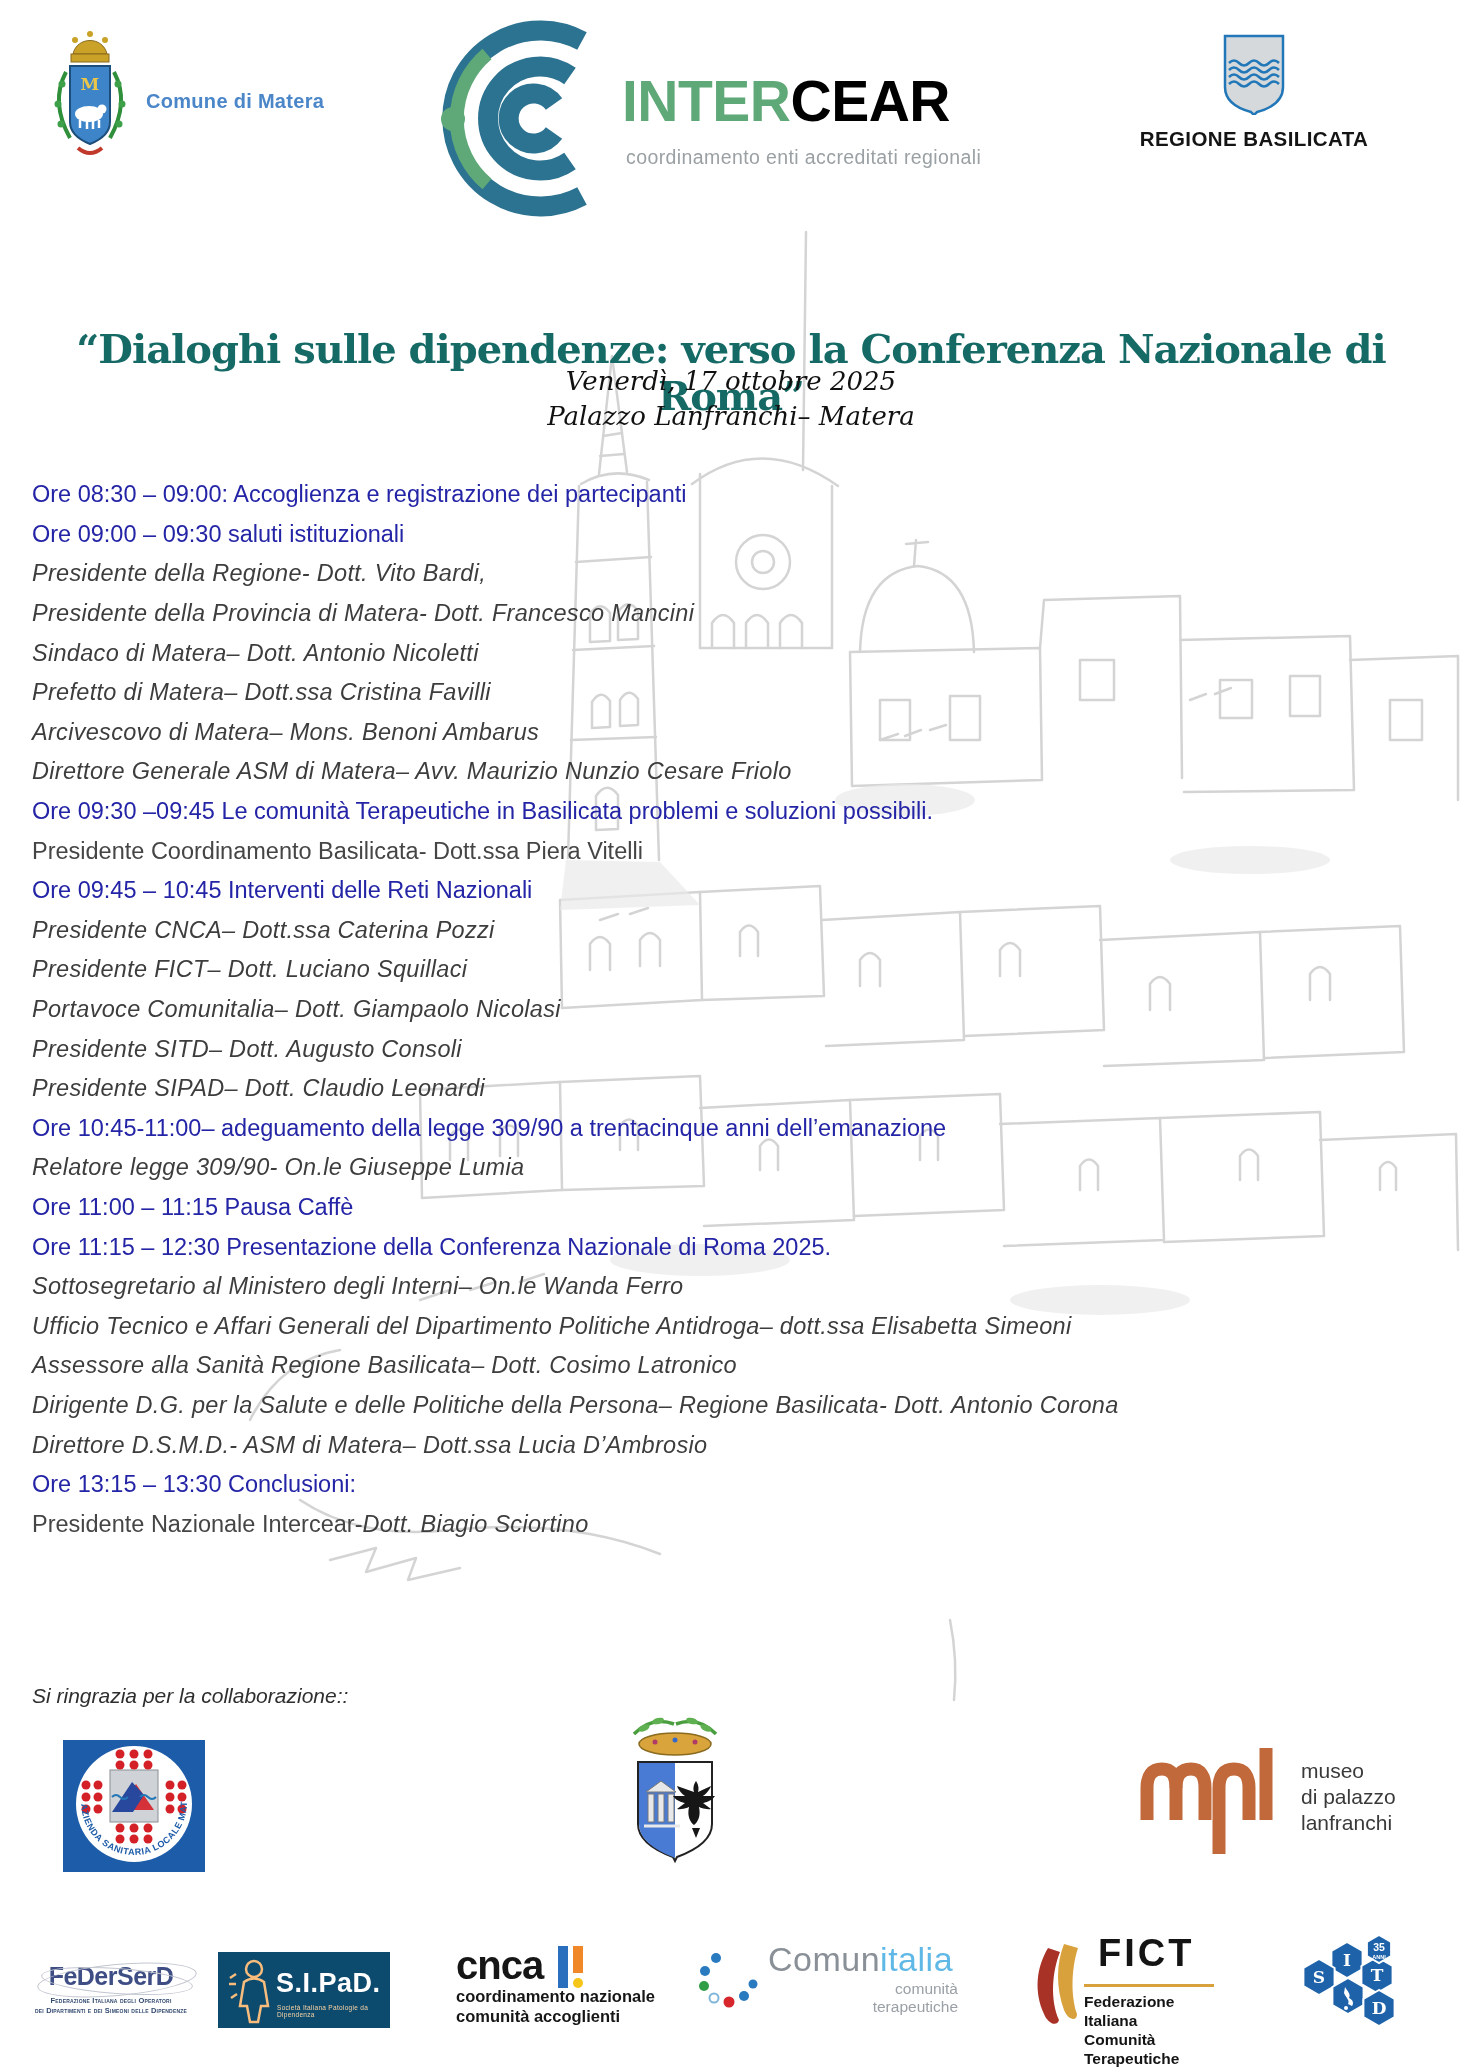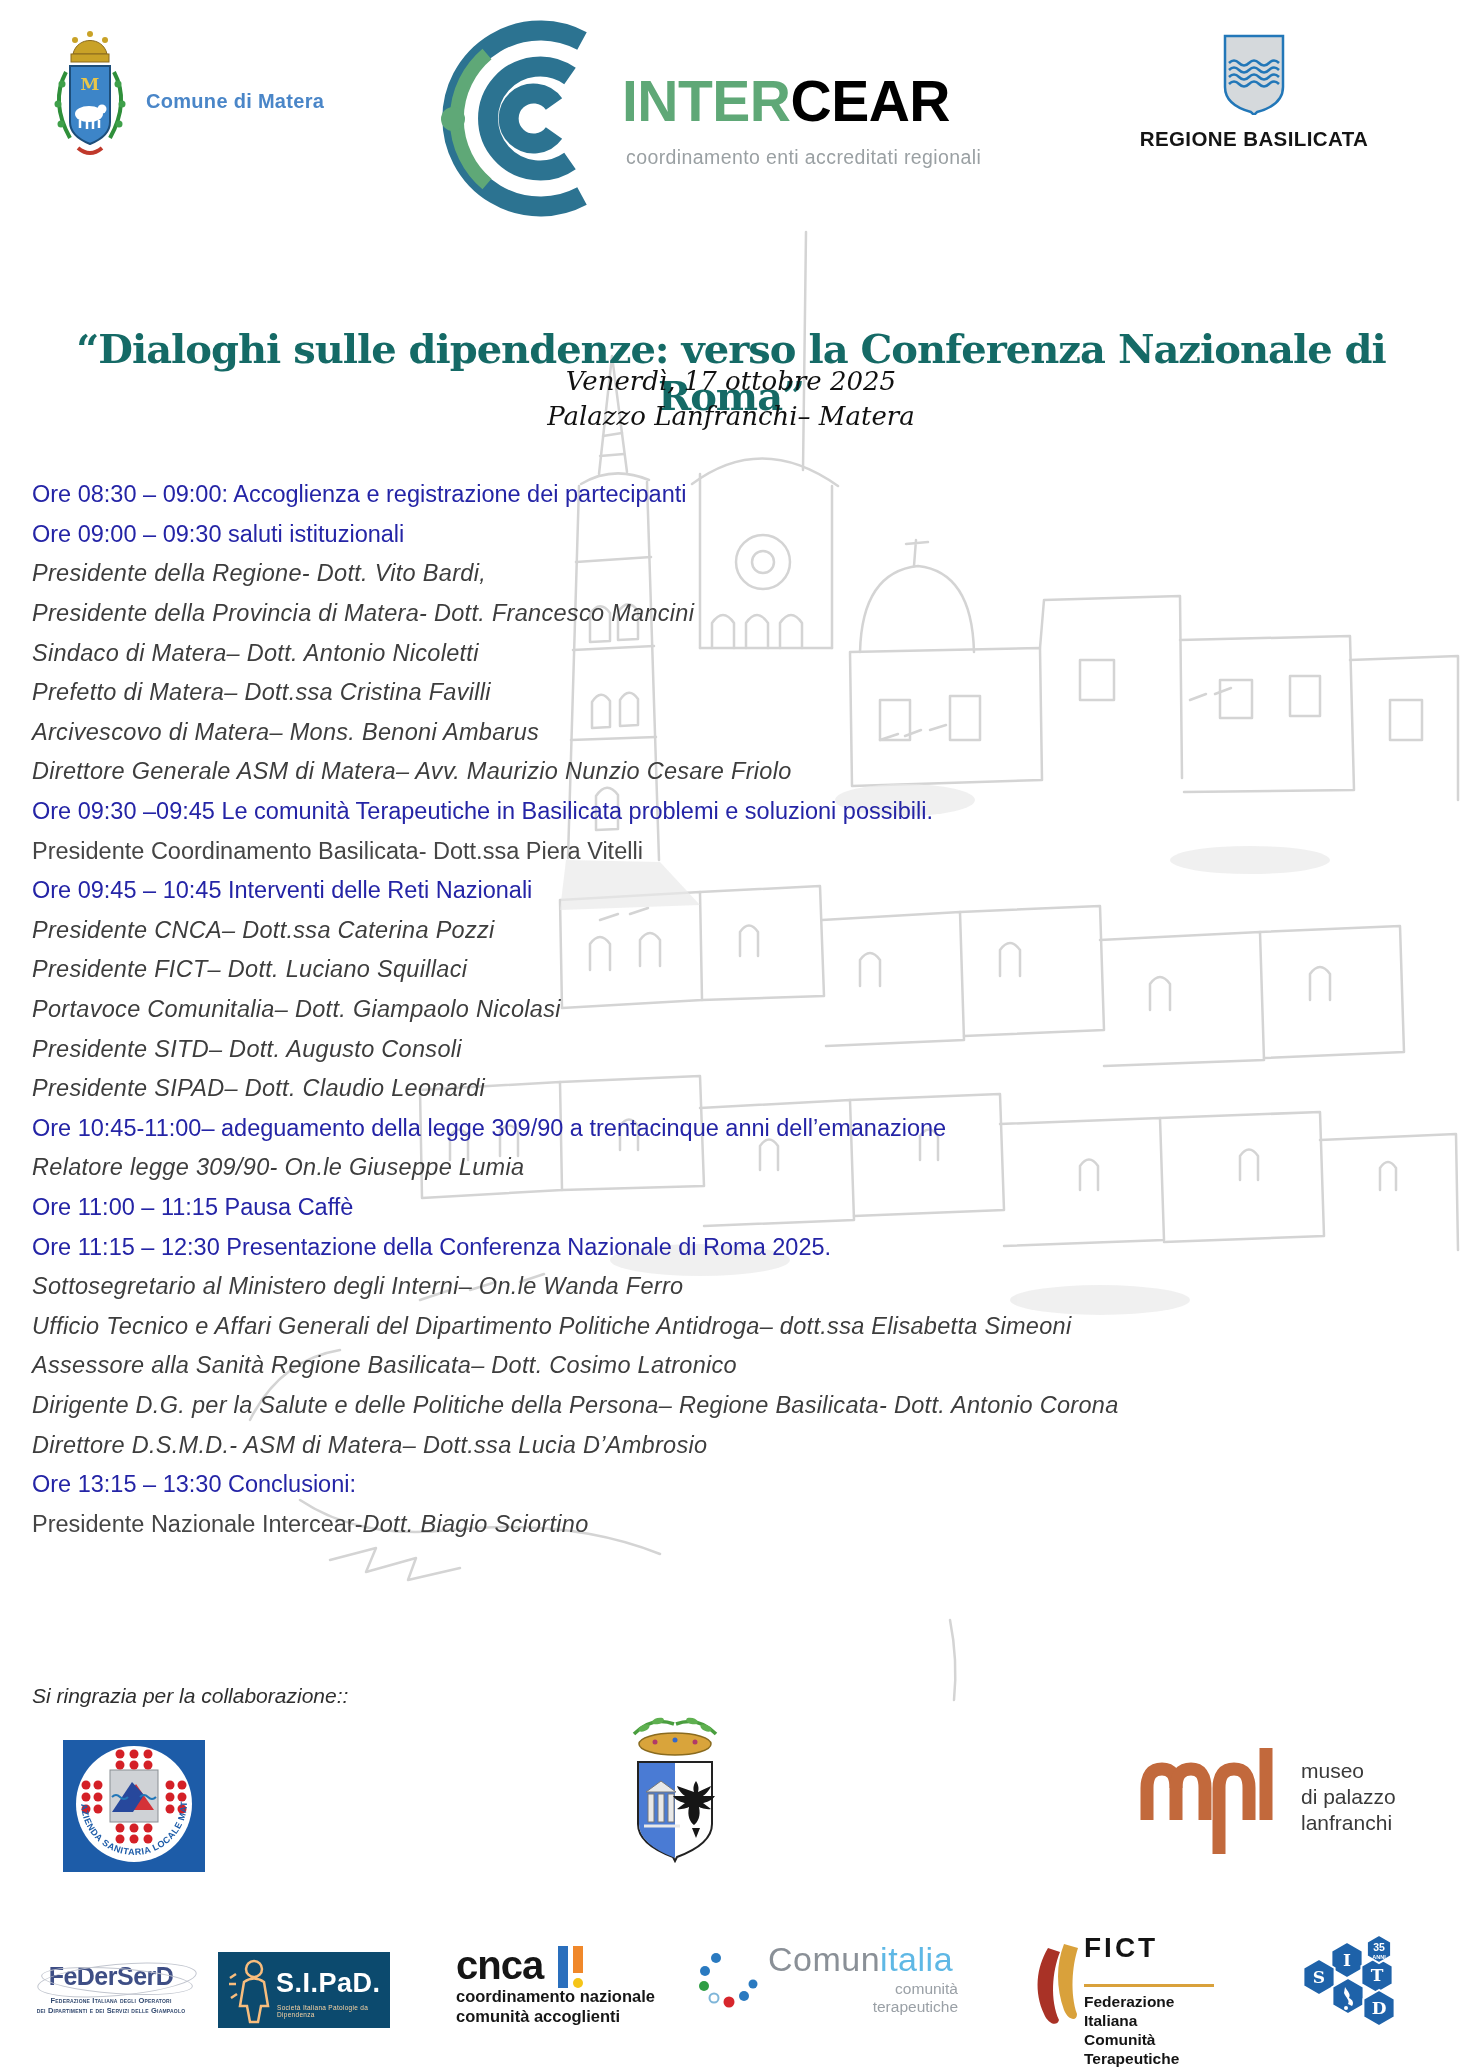--- a/index.html
+++ b/index.html
@@ -60,21 +60,21 @@
   .cnca-b2{left:117px;top:2px;height:27px;background:#f0882a;}
   .cnca-dot{position:absolute;left:117px;top:34px;width:10px;height:10px;border-radius:50%;background:#f5c518;}
   .cnca-sub{font-size:16.5px;font-weight:bold;line-height:20px;color:#161616;}
 
   .comunitalia{left:698px;top:1946px;width:270px;height:70px;}
   .comu-word{position:absolute;left:70px;top:-6px;font-size:34px;letter-spacing:.5px;}
   .comu-word .gray{color:#8a9097;} .comu-word .blue{color:#5fb8e5;}
   .comu-sub{position:absolute;left:110px;top:34px;width:150px;text-align:right;font-size:15.5px;color:#9aa0a6;}
 
   .fict{left:1030px;top:1940px;width:200px;height:92px;}
-  .fict-name{position:absolute;left:54px;top:-8px;font-size:28px;font-weight:bold;color:#141414;letter-spacing:3px;}
+  .fict-name{position:absolute;left:68px;top:-8px;font-size:38px;font-weight:bold;color:#141414;letter-spacing:3px;}
   .fict-rule{position:absolute;left:54px;top:44px;width:130px;height:3px;background:#d9a13b;}
   .fict-sub{position:absolute;left:54px;top:52px;font-size:15.5px;font-weight:bold;line-height:19px;color:#141414;}
 
   .sitd{left:1294px;top:1928px;}
 </style>
 </head>
 <body>
 
 <svg class="bg-sketch" width="1462" height="2068" viewBox="0 0 1462 2068">
   <g stroke="#d4d4d4" stroke-width="2.5" fill="none" stroke-linecap="round" stroke-linejoin="round">
@@ -327,21 +327,21 @@
   </div>
 
   <div class="abs federserd">
     <span class="fed-name">
       <i class="fed-orbit fed-o1"></i>
       <i class="fed-orbit fed-o2"></i>
       <span>FeDerSerD</span>
     </span>
     <div class="fed-sub">
       <div>Federazione Italiana degli Operatori</div>
-      <div>dei Dipartimenti e dei Servizi delle Giampaolo</div>
+      <div>dei Dipartimenti e dei Simeoni delle Dipendenze</div>
     </div>
   </div>
 
   <div class="abs sipad">
     <svg width="54" height="70" viewBox="0 0 54 70" style="position:absolute;left:6px;top:4px">
       <g stroke="#f8bd7d" stroke-width="2.5" fill="none">
         <circle cx="30" cy="13" r="8"></circle>
         <path d="M20 26 q10 -7 20 0 l4 24 h-7 l-3 16 h-8 l-3 -16 h-7 z"></path>
         <path d="M12 18 l-6 4 M12 28 l-7 0 M13 38 l-6 4"></path>
       </g>

